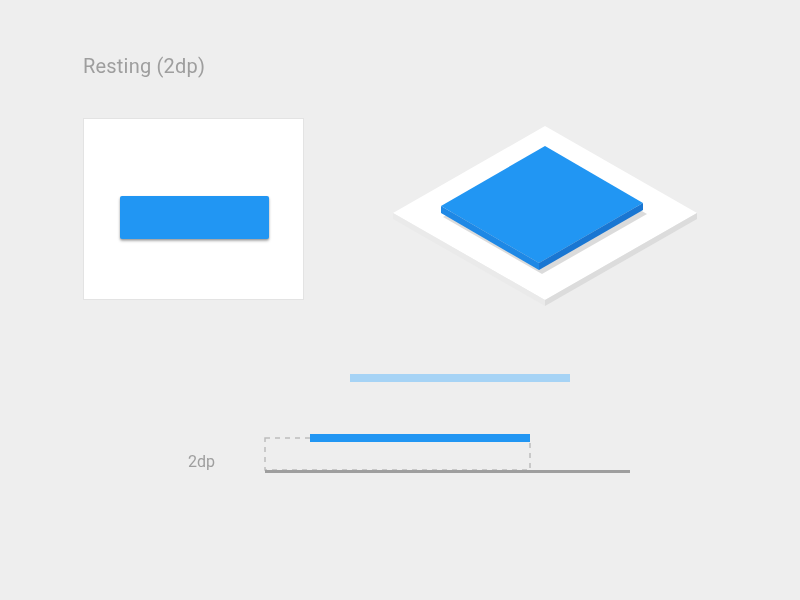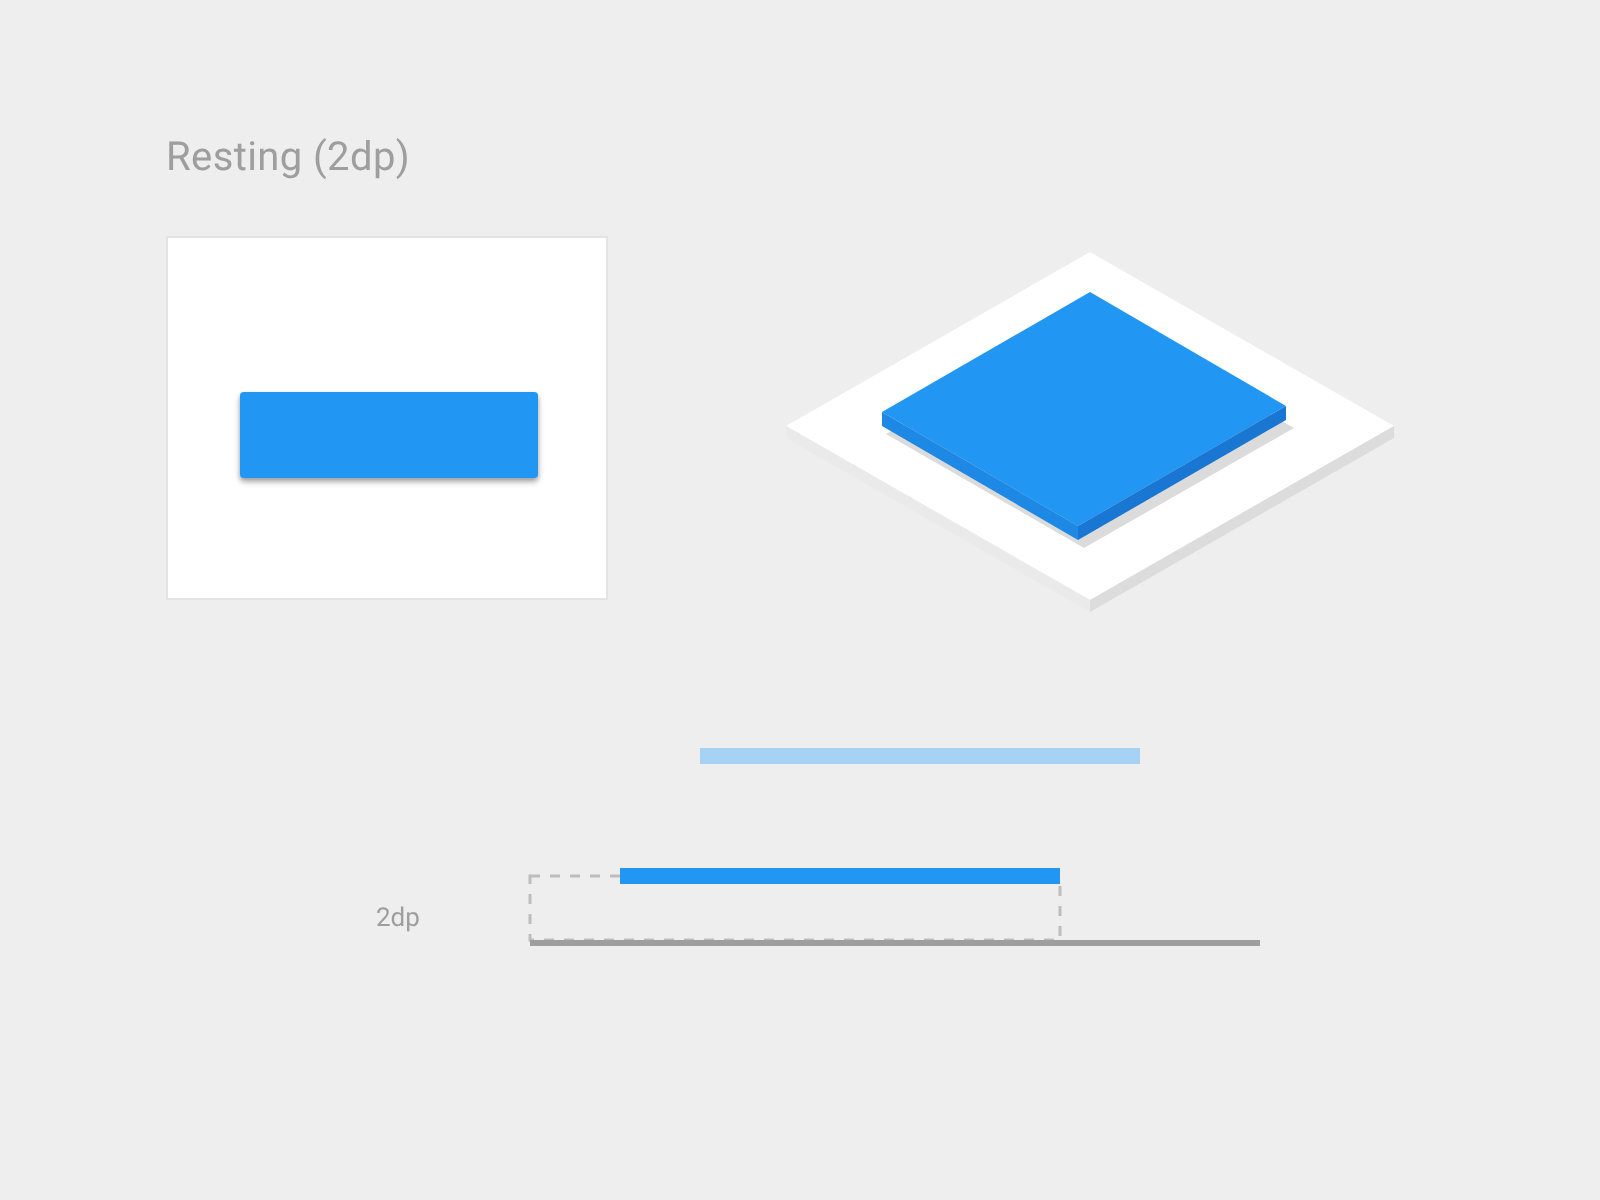--- a/index.html
+++ b/index.html
@@ -11,21 +11,20 @@
     overflow:hidden;
   }
 
   
   .title{
     position:absolute;
     left:83px;top:54px;
     font-size:20px;
     color:#9E9E9E;
     letter-spacing:.2px;
-    margin-top:12px;
   }
 
   
   .flat-card{
     position:absolute;
     left:83px;top:118px;
     width:221px;height:182px;
     background:#FFFFFF;
     border:1px solid #E3E3E3;
     box-sizing:border-box;
@@ -48,21 +47,21 @@
 
   
   .side{
     position:absolute;
     left:230px;top:370px;
     width:420px;height:135px;
   }
   .side-label{
     position:absolute;
     left:-42px;top:82px;
-    font-size:13px;
+    font-size:16px;
     color:#9E9E9E;
   }
 </style>
 </head>
 <body>
 
 <div class="title">Resting (2dp)</div>
 
 <div class="flat-card">
   <div class="flat-button"></div>

